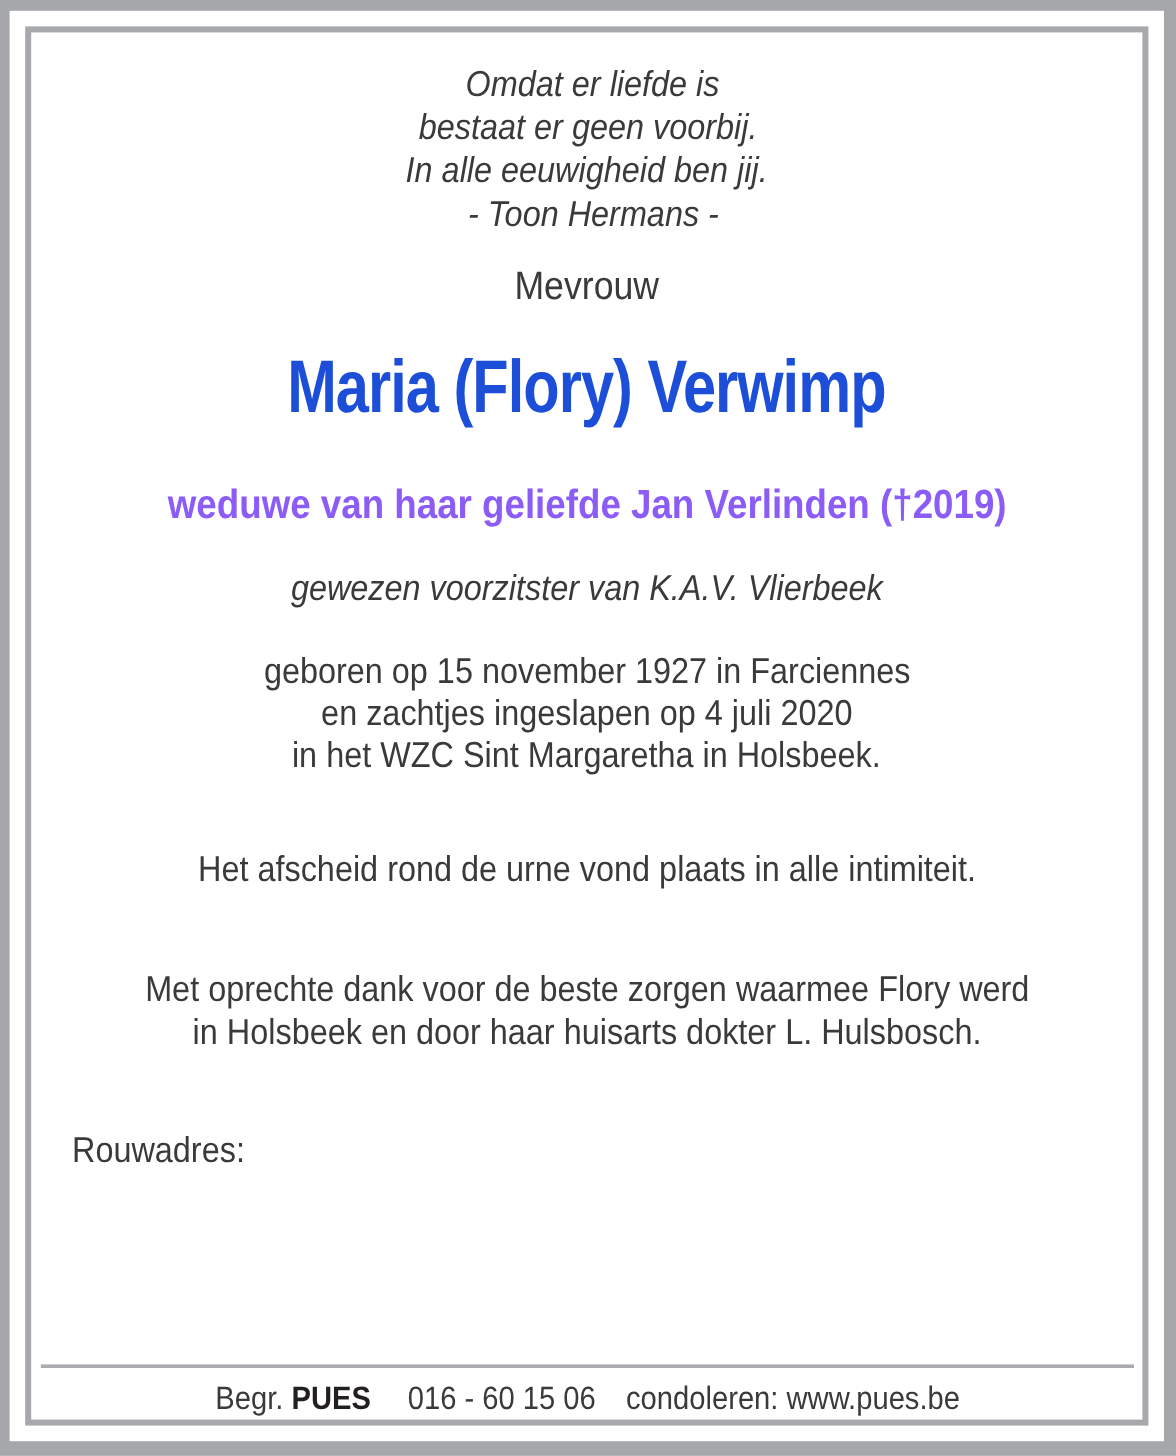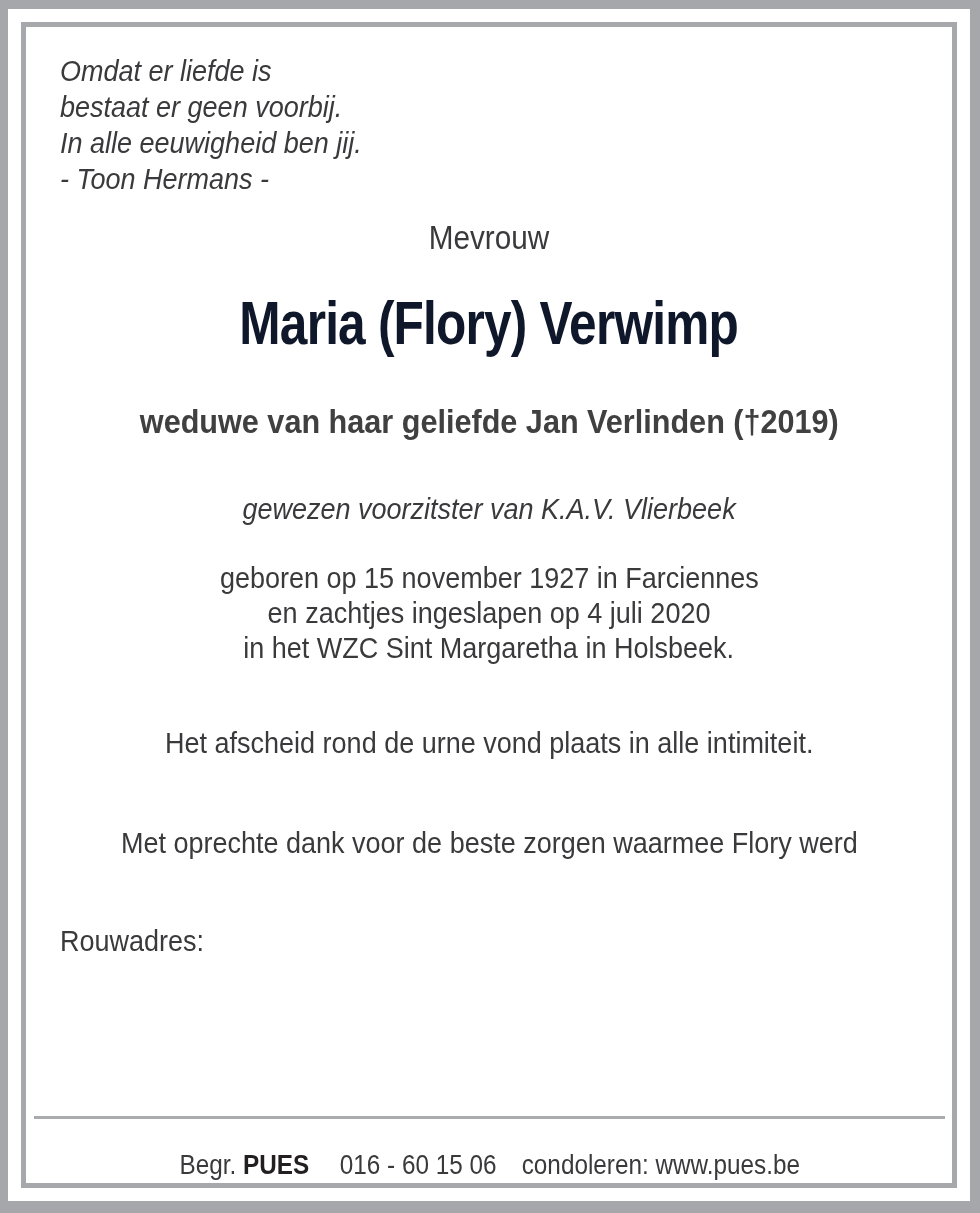--- a/index.html
+++ b/index.html
@@ -37,52 +37,52 @@
     bottom: 18px;
   }
   
   .cx {
     display: inline-block;
     transform: scaleX(0.9);
     transform-origin: center center;
     white-space: nowrap;
   }
   .cx-left { transform-origin: left center; }
-  .line { line-height: 36px; font-size: 30px; }
+  .line { line-height: 36px; font-size: 30px; text-align: center; }
   .centered { text-align: center; }
 
   .poem {
     margin: 26px 0 0 34px;
     font-style: italic;
     font-size: 30px;
     line-height: 36px;
   }
   .salutation {
     margin-top: 21px;
     font-size: 33px;
     line-height: 40px;
   }
   .deceased-name {
     margin-top: 32px;
     font-size: 62px;
     line-height: 66px;
     font-weight: bold;
-    color: #0f172a;
+    color: #1d4ed8;
     letter-spacing: -1px;
   }
   .deceased-name .cx { transform: scaleX(0.8); }
   .relation {
     margin-top: 45px;
     font-size: 34px;
     line-height: 40px;
     font-weight: bold;
-    color: #404040;
+    color: #8b5cf6;
   }
   .former-role {
-    margin-top: 50px;
+    margin-top: 32px;
     font-style: italic;
     font-size: 30px;
     line-height: 36px;
   }
   .life {
     margin-top: 33px;
     font-size: 30px;
     line-height: 35px;
   }
   .farewell {
@@ -105,21 +105,21 @@
     left: 8px;
     right: 7px;
     bottom: 2px;
   }
   .divider {
     border: none;
     border-top: 3px solid #a9abae;
     margin: 0;
   }
   .footer-line {
-    padding-top: 30px;
+    padding-top: 9px;
     text-align: center;
     font-size: 27px;
     line-height: 32px;
   }
   .footer-line .seg-phone { margin-left: 34px; }
   .footer-line .seg-condole { margin-left: 28px; }
   .footer-line b { color: #231f20; }
 </style>
 </head>
 <body>
@@ -156,20 +156,21 @@
       <div><span class="cx">en zachtjes ingeslapen op 4 juli 2020</span></div>
       <div><span class="cx">in het WZC Sint Margaretha in Holsbeek.</span></div>
     </div>
 
     <div class="farewell centered">
       <span class="cx">Het afscheid rond de urne vond plaats in alle intimiteit.</span>
     </div>
 
     <div class="thanks centered">
       <div><span class="cx">Met oprechte dank voor de beste zorgen waarmee Flory werd</span></div>
+      <div><span class="cx">in Holsbeek en door haar huisarts dokter L. Hulsbosch.</span></div>
     </div>
 
     <div class="mourning-address">
       <div><span class="cx cx-left">Rouwadres:</span></div>
     </div>
 
     <div class="bottom-block">
       <hr class="divider">
       <div class="footer-line">
         <span class="cx"><span>Begr.</span>&nbsp;<b>PUES</b><span class="seg-phone">016 - 60 15 06</span><span class="seg-condole">condoleren:</span>&nbsp;<span>www.pues.be</span></span>

